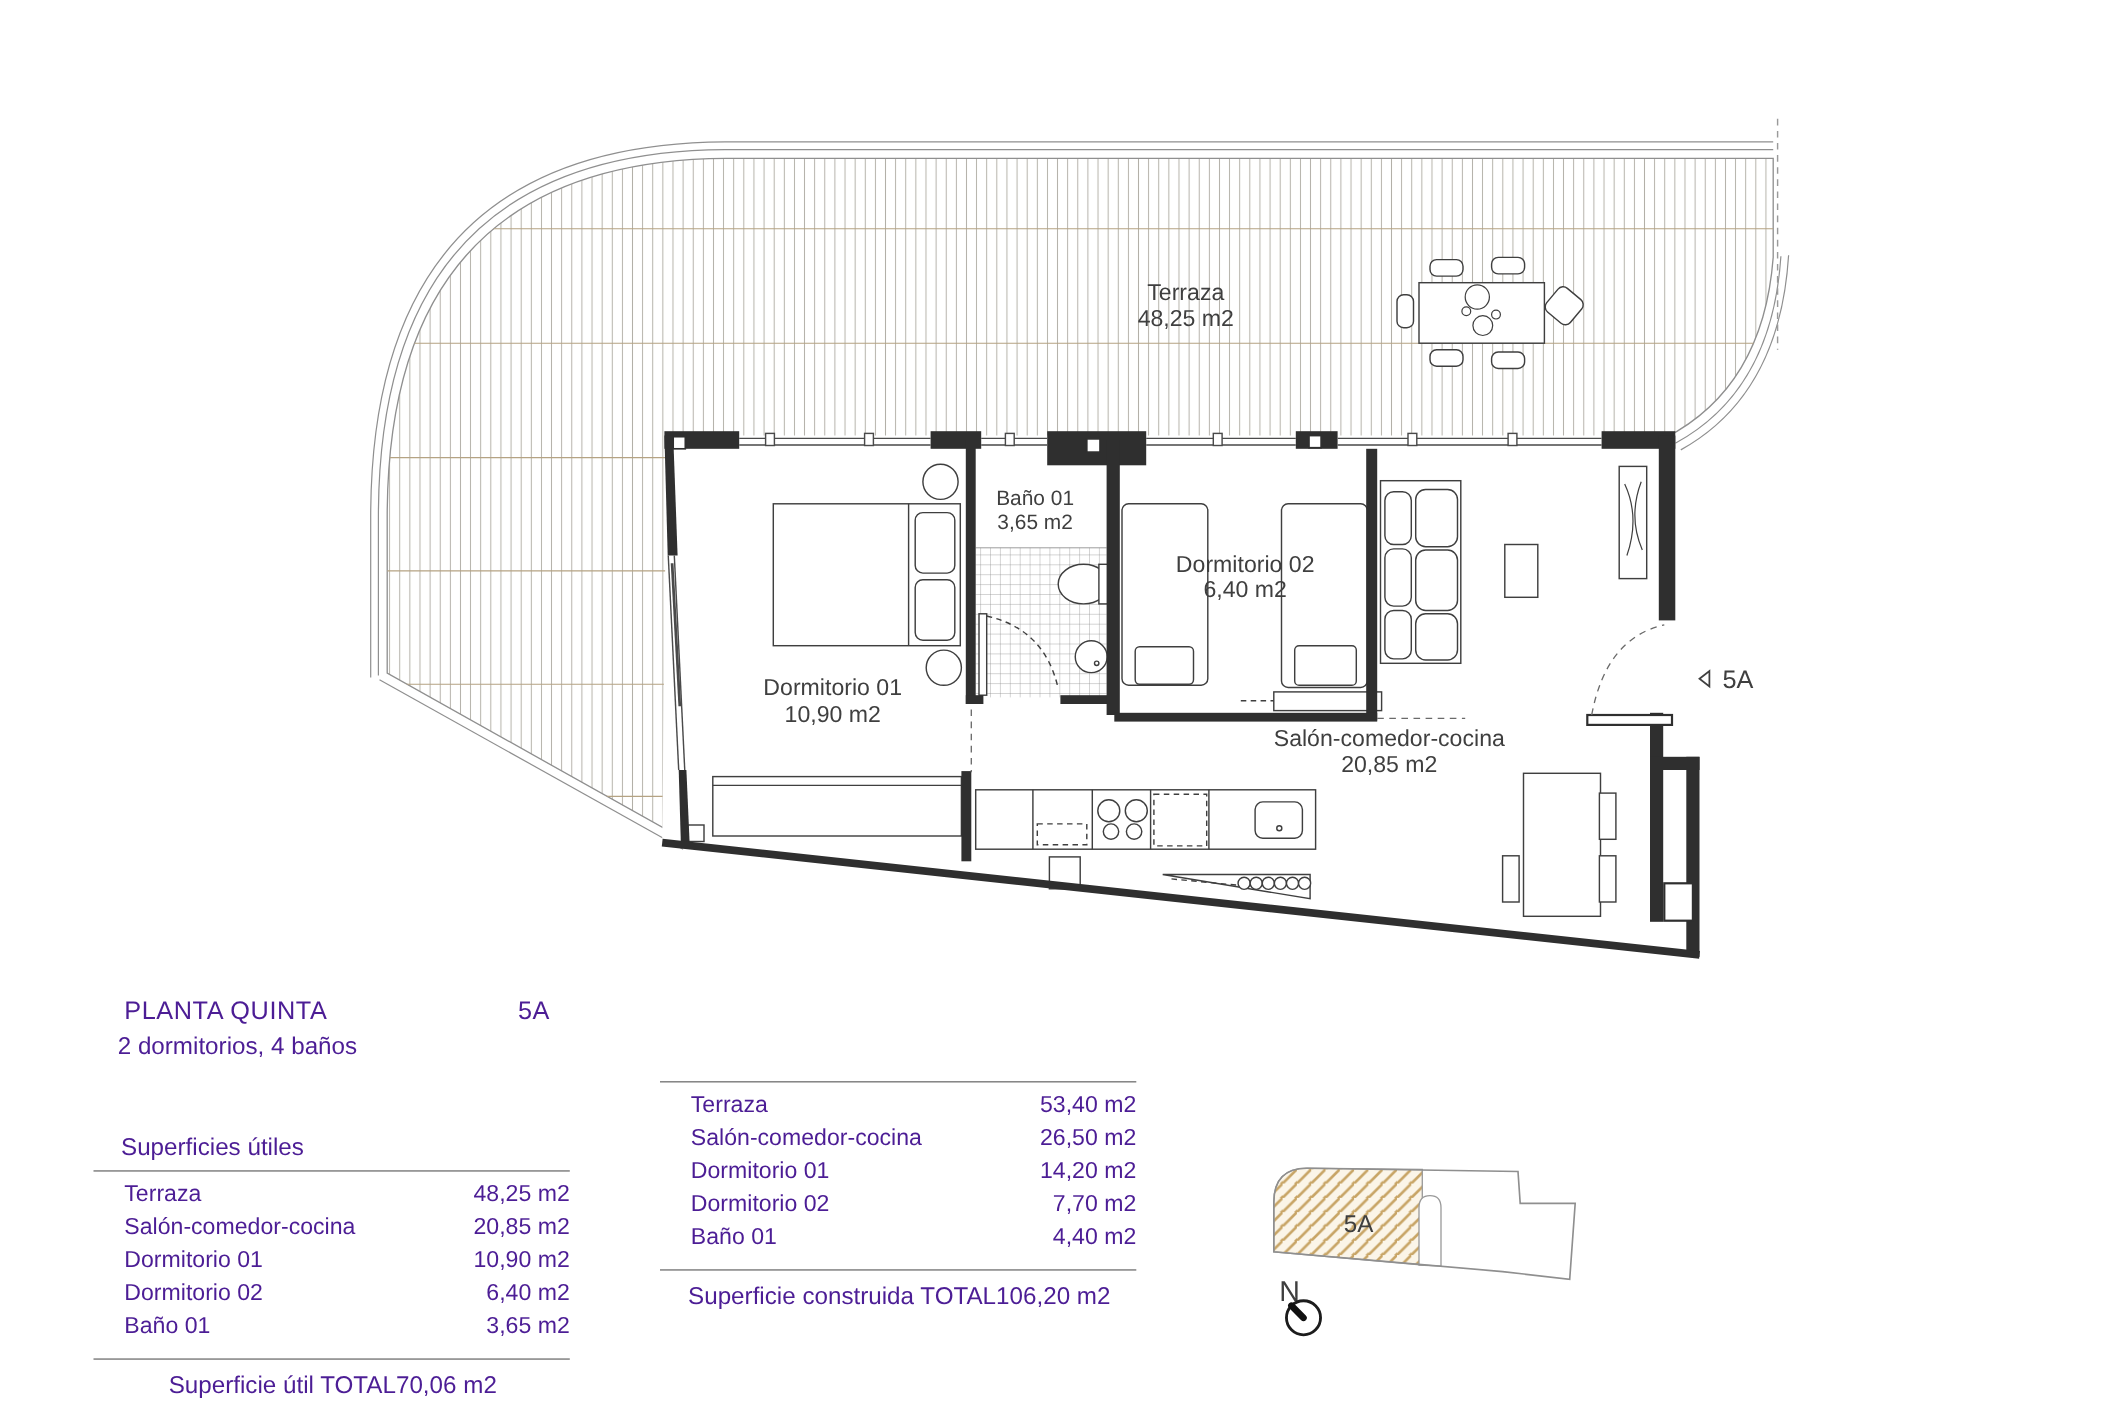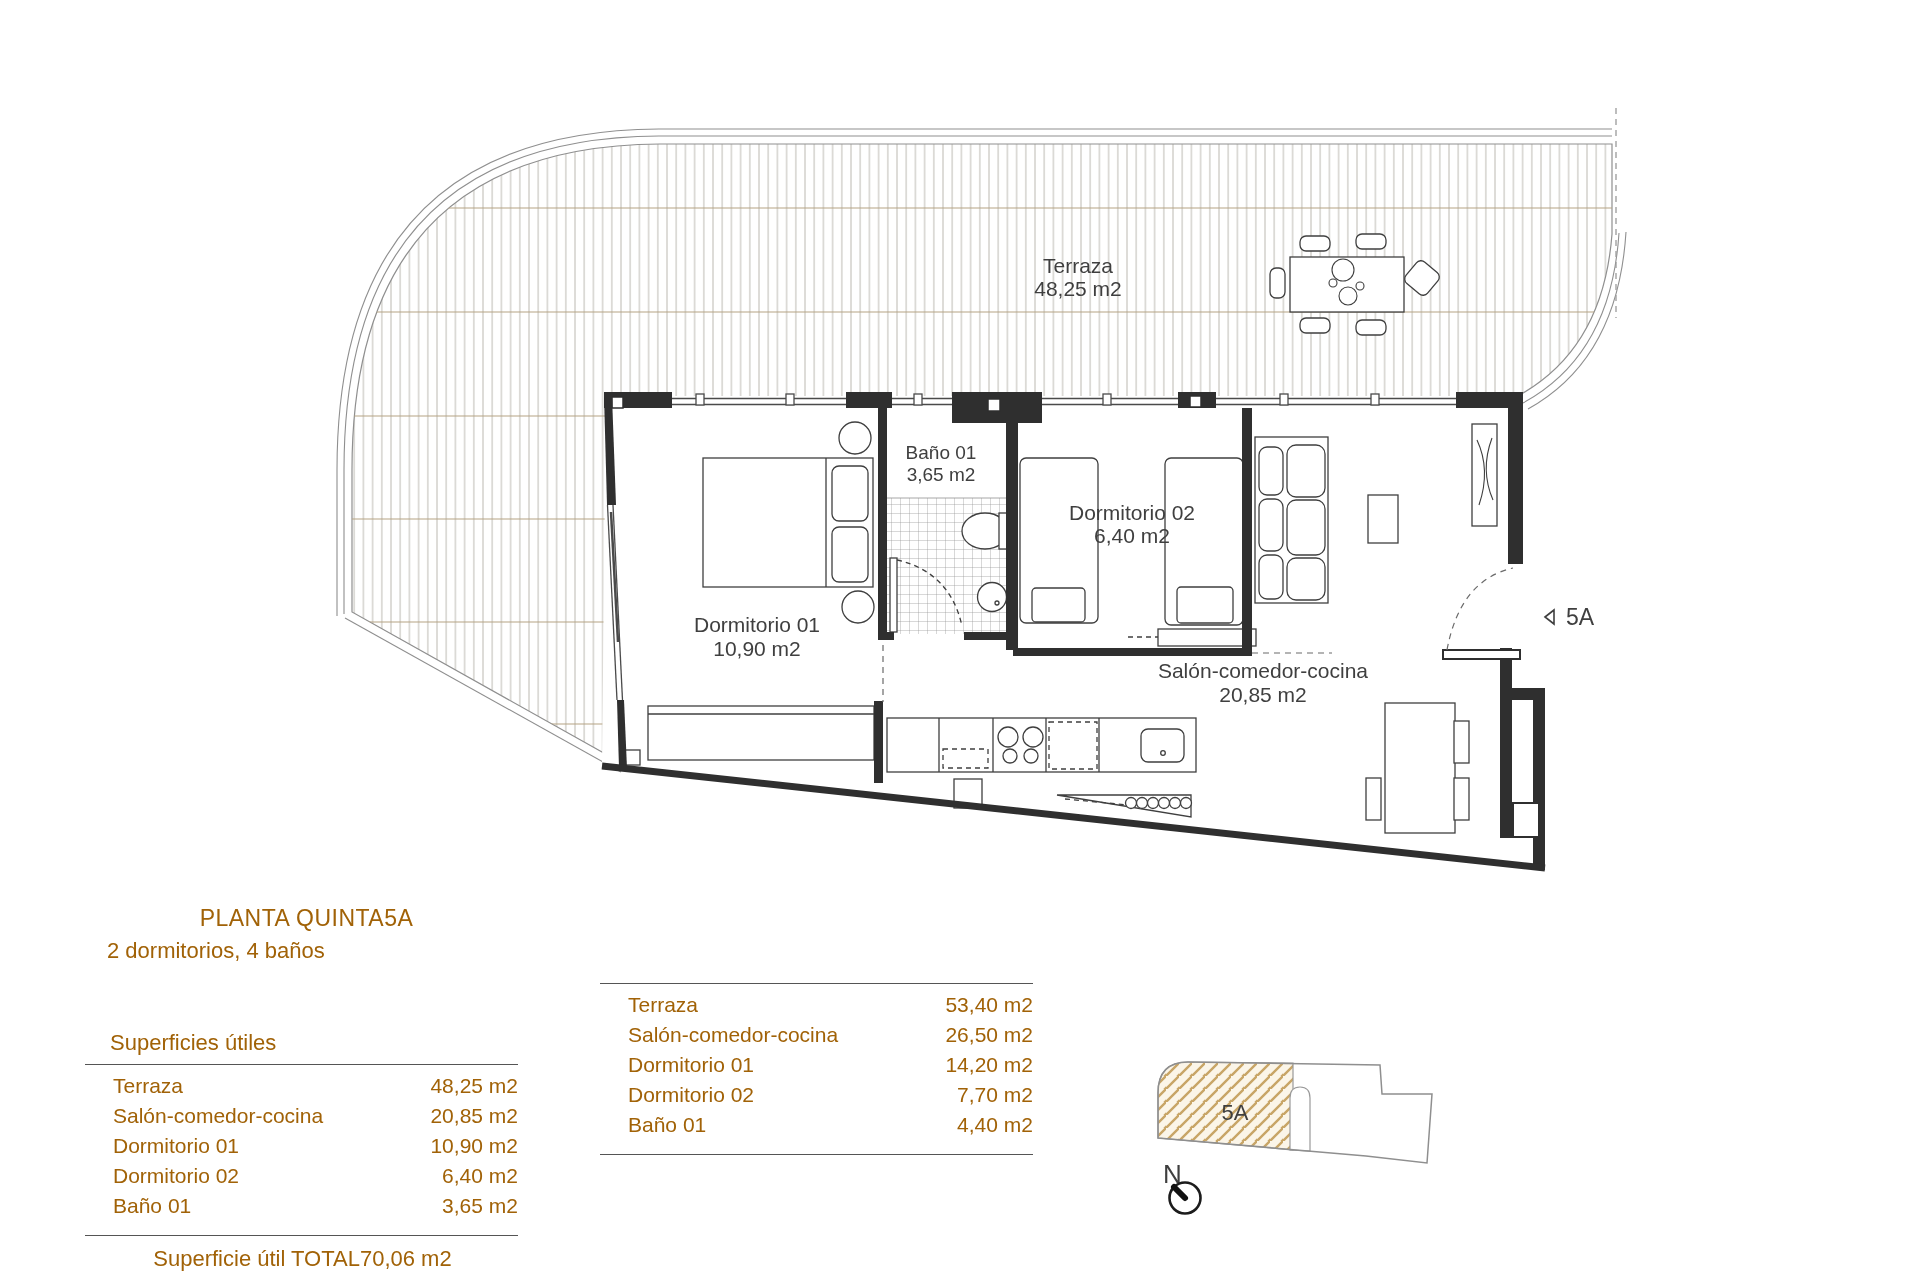--- a/index.html
+++ b/index.html
@@ -1,21 +1,21 @@
 <!DOCTYPE html>
 <html><head>
 <meta charset="utf-8">
 <style>
   html,body{margin:0;padding:0;background:#ffffff;}
   #page{position:relative;width:1920px;height:1280px;background:#ffffff;overflow:hidden;
-        font-family:"Liberation Sans", sans-serif;color:#a16207;}
+        font-family:"Liberation Sans", sans-serif;color:#4c1d95;}
   #plan-svg{position:absolute;left:0;top:0;}
   #keyplan-svg{position:absolute;left:1140px;top:1050px;}
   .blk{position:absolute;}
-  .title-row{display:flex;justify-content:center;font-size:23px;letter-spacing:.5px;}
+  .title-row{display:flex;justify-content:space-between;font-size:23px;letter-spacing:.5px;}
   .title-row .t{padding-left:28px;}
   .title-row .u{padding-right:18px;}
   .subtitle{font-size:22px;padding-left:22px;margin-top:6px;}
   .tbl{position:absolute;width:433px;font-size:21px;}
   .tbl .hdr{padding-left:25px;font-size:22px;line-height:26px;white-space:pre-wrap;}
   .tbl hr{border:none;border-top:1.6px solid #555;margin:8px 0 0 0;}
   .rows{margin-top:6px;}
   .row{display:flex;justify-content:space-between;align-items:center;height:30px;padding-left:28px;}
   .row .v{text-align:right;}
   .total-rule{margin-top:14px !important;}
@@ -328,20 +328,24 @@
     <div class="row">
       <span>Dormitorio 02</span>
       <span class="v">7,70 m2</span>
     </div>
     <div class="row">
       <span>Baño 01</span>
       <span class="v">4,40 m2</span>
     </div>
   </div>
   <hr class="total-rule">
+  <div class="total-row">
+    <span>Superficie construida TOTAL</span>
+    <span class="v">106,20 m2</span>
+  </div>
 </div>
 
 <svg id="keyplan-svg" width="370" height="185" viewBox="0 0 370 185">
   <defs>
     <pattern id="kdiag" patternUnits="userSpaceOnUse" width="13" height="13">
       <rect width="13" height="13" fill="#fbf5e8"></rect>
       <path d="M -3,16 L 16,-3 M 3,22 L 22,3" stroke="#c8a566" stroke-width="2.4"></path>
     </pattern>
   </defs>
   <path d="M 18,88 L 18,43 Q 18,12 48,12 L 153,13 L 153,100 Z" fill="url(#kdiag)" stroke="#9a9a9a" stroke-width="1.2"></path>

